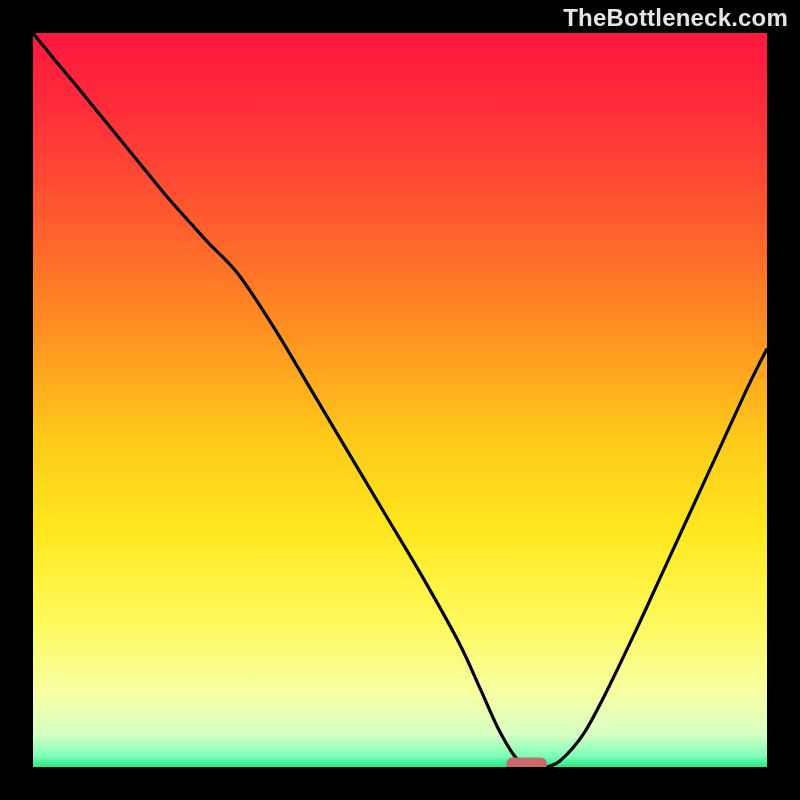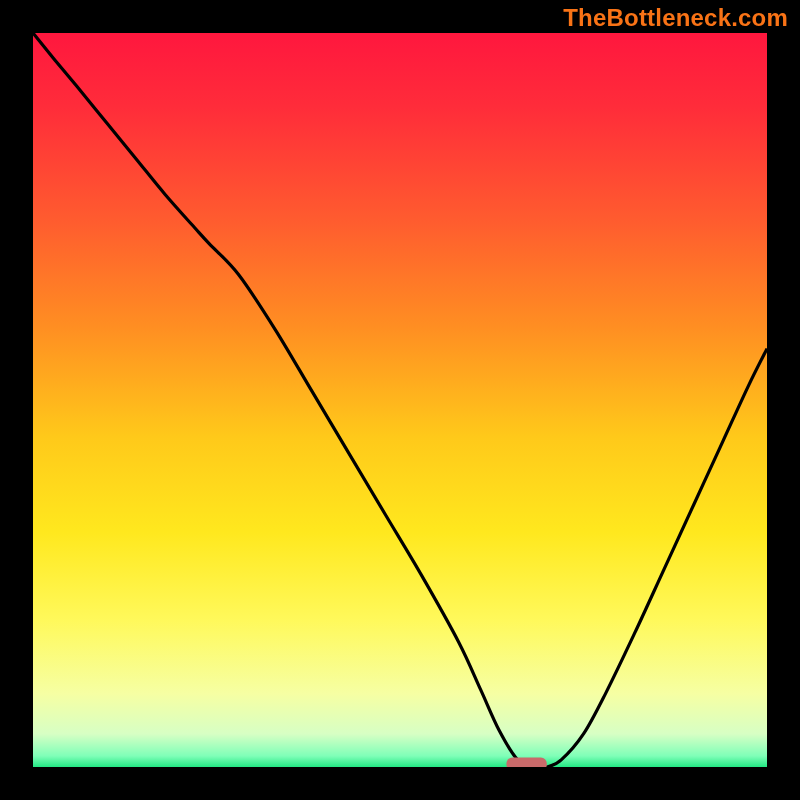--- a/index.html
+++ b/index.html
@@ -16,21 +16,21 @@
     height: 800px;
     background: #000;
   }
   .watermark {
     position: absolute;
     top: 4px;
     right: 12px;
     font-family: Arial, Helvetica, sans-serif;
     font-size: 24px;
     font-weight: bold;
-    color: #f97316;
+    color: #e5e5e5;
     letter-spacing: 0.2px;
     z-index: 10;
   }
   svg {
     position: absolute;
     top: 0;
     left: 0;
   }
 </style>
 </head>

